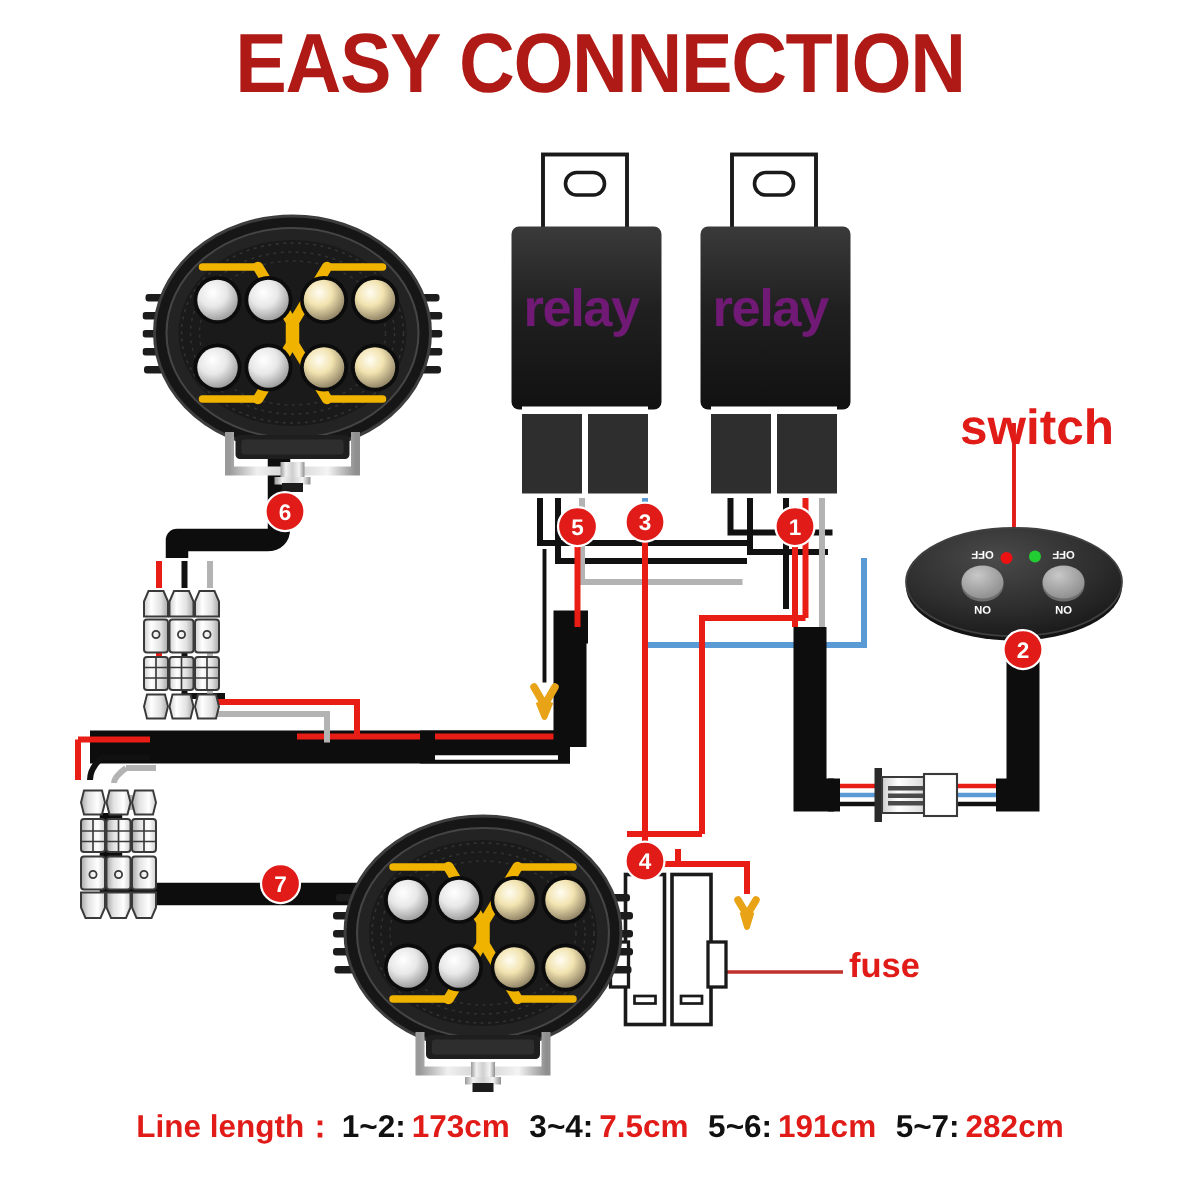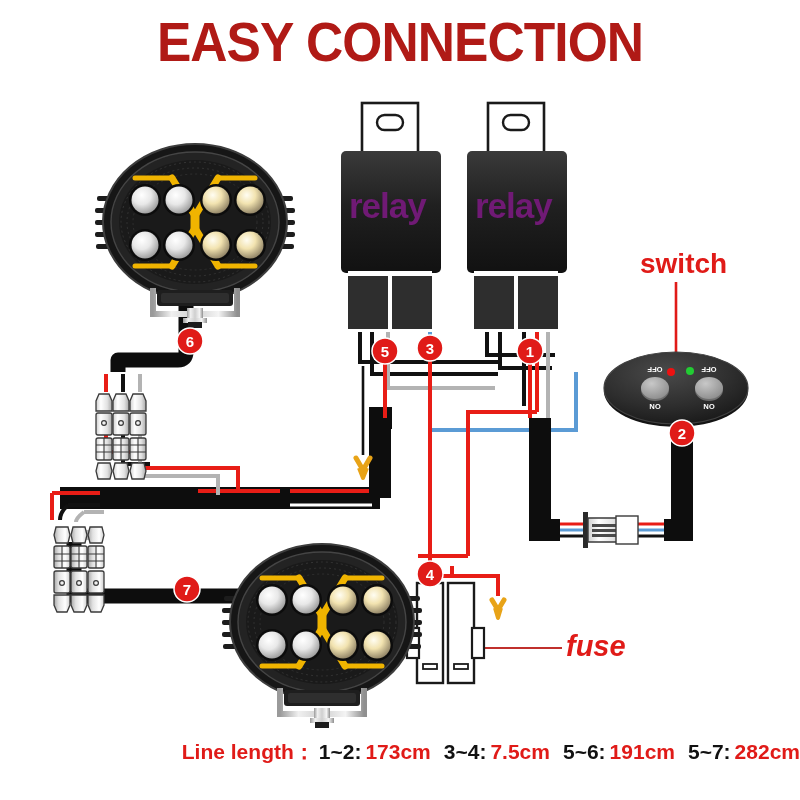--- a/index.html
+++ b/index.html
@@ -35,21 +35,21 @@
     transform: scaleX(0.92);
     transform-origin: 50% 50%;
     line-height: 1;
     white-space: nowrap;
   }
   .footer {
     position: absolute;
     left: 0;
     top: 741px;
     width: 800px;
-    text-align: right;
+    text-align: center;
     font-family: "Liberation Sans Narrow", "Liberation Sans", sans-serif;
     font-weight: bold;
     font-size: 21px;
     white-space: nowrap;
     line-height: 1;
   }
   .footer .red { color: #e01b18; }
   .footer .blk { color: #111111; }
   .footer .gap { display: inline-block; width: 13px; }
   .footer .gap-s { display: inline-block; width: 4px; }
@@ -63,22 +63,22 @@
     overflow: visible;
   }
   .lbl {
     position: absolute;
     font-family: "Liberation Sans Narrow", "Liberation Sans", sans-serif;
     font-weight: bold;
     color: #e01b18;
     white-space: nowrap;
     line-height: 1;
   }
-  .lbl-switch { left: 640px; top: 250px; font-size: 28px; }
-  .lbl-fuse { left: 566px; top: 632px; font-size: 29px; font-style: italic; }
+  .lbl-switch { left: 640px; top: 268px; font-size: 33px; }
+  .lbl-fuse { left: 566px; top: 632px; font-size: 23px; }
 
   .relay-word {
     position: absolute;
     font-family: "Liberation Sans", sans-serif;
     font-weight: bold;
     font-size: 35px;
     color: #701a75;
     letter-spacing: -1px;
     line-height: 1;
   }

